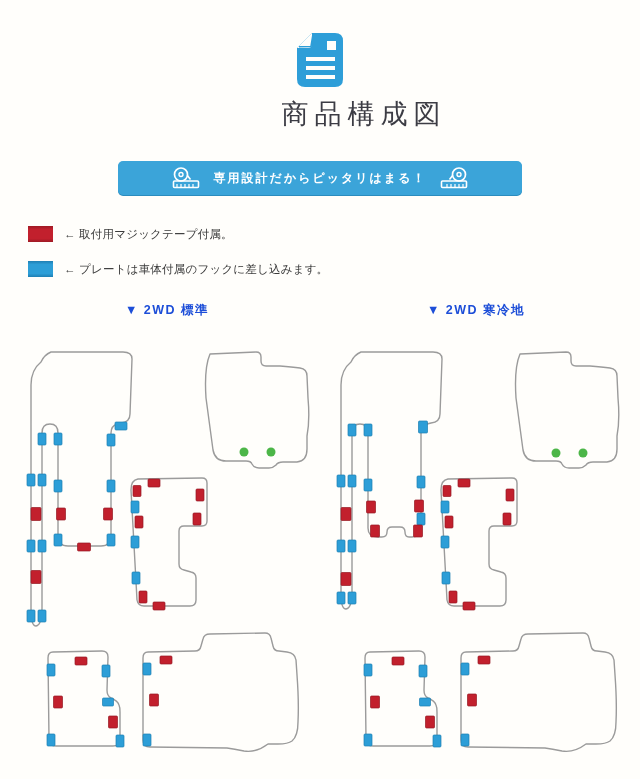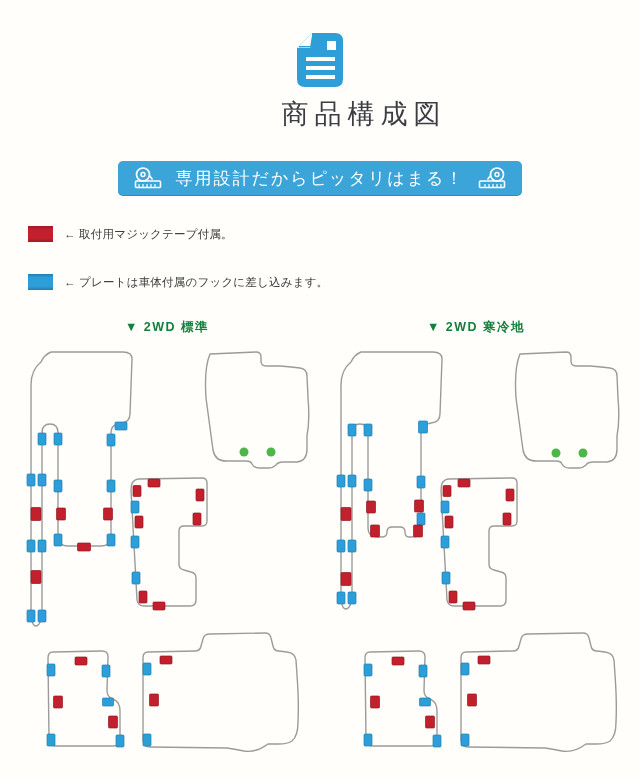--- a/index.html
+++ b/index.html
@@ -16,38 +16,38 @@
     font-family:"DejaVu Serif","Liberation Serif",serif;
     font-size:27px;font-weight:500;color:#3c3c44;letter-spacing:6px;margin-left:44px;
   }
   .banner{
     position:absolute;left:118px;top:161px;width:404px;height:34px;
     background:#3ba4d9;border-radius:5px;
     display:flex;align-items:center;justify-content:center;gap:13px;
     box-shadow:0 1px 0 #2b8cbe;
   }
   .banner-text{
-    color:#ffffff;font-size:17px;font-weight:normal;letter-spacing:2px;
+    color:#ffffff;font-size:12px;font-weight:bold;letter-spacing:2px;
     white-space:nowrap;
   }
   .tape-icon{width:30px;height:24px;flex:0 0 auto;}
   .tape-icon.flip{transform:scaleX(-1);}
   
   .legend-row{position:absolute;display:flex;align-items:flex-end;gap:11px;}
   .legend-row.r1{left:28px;top:226px;}
-  .legend-row.r2{left:28px;top:274px;}
+  .legend-row.r2{left:28px;top:261px;}
   .legend-row.r3{left:319px;top:229px;}
   .swatch{width:25px;height:16px;flex:0 0 auto;}
   .swatch.red{background:linear-gradient(180deg,#9e1a24 0%,#c2202d 22%,#c2202d 78%,#9e1a24 100%);}
   .swatch.blue{background:linear-gradient(180deg,#1f7fb3 0%,#2d9ed7 22%,#2d9ed7 78%,#1f7fb3 100%);}
   .dot{width:11px;height:11px;border-radius:50%;background:#4cb648;flex:0 0 auto;}
   .legend-text{font-size:11.5px;color:#3b3b3b;white-space:nowrap;letter-spacing:0.2px;}
   
   .diagram-label{
-    position:absolute;top:319px;font-size:12.5px;font-weight:bold;color:#15803d;
+    position:absolute;top:302px;font-size:12.5px;font-weight:bold;color:#1d4ed8;
     letter-spacing:1.5px;white-space:nowrap;
   }
   .diagram-label.left{left:125px;}
   .diagram-label.right{left:427px;text-align:right;}
   .diagram{position:absolute;top:340px;width:290px;height:439px;}
   .diagram.left{left:20px;}
   .diagram.right{left:330px;}
 </style>
 </head>
 <body>

